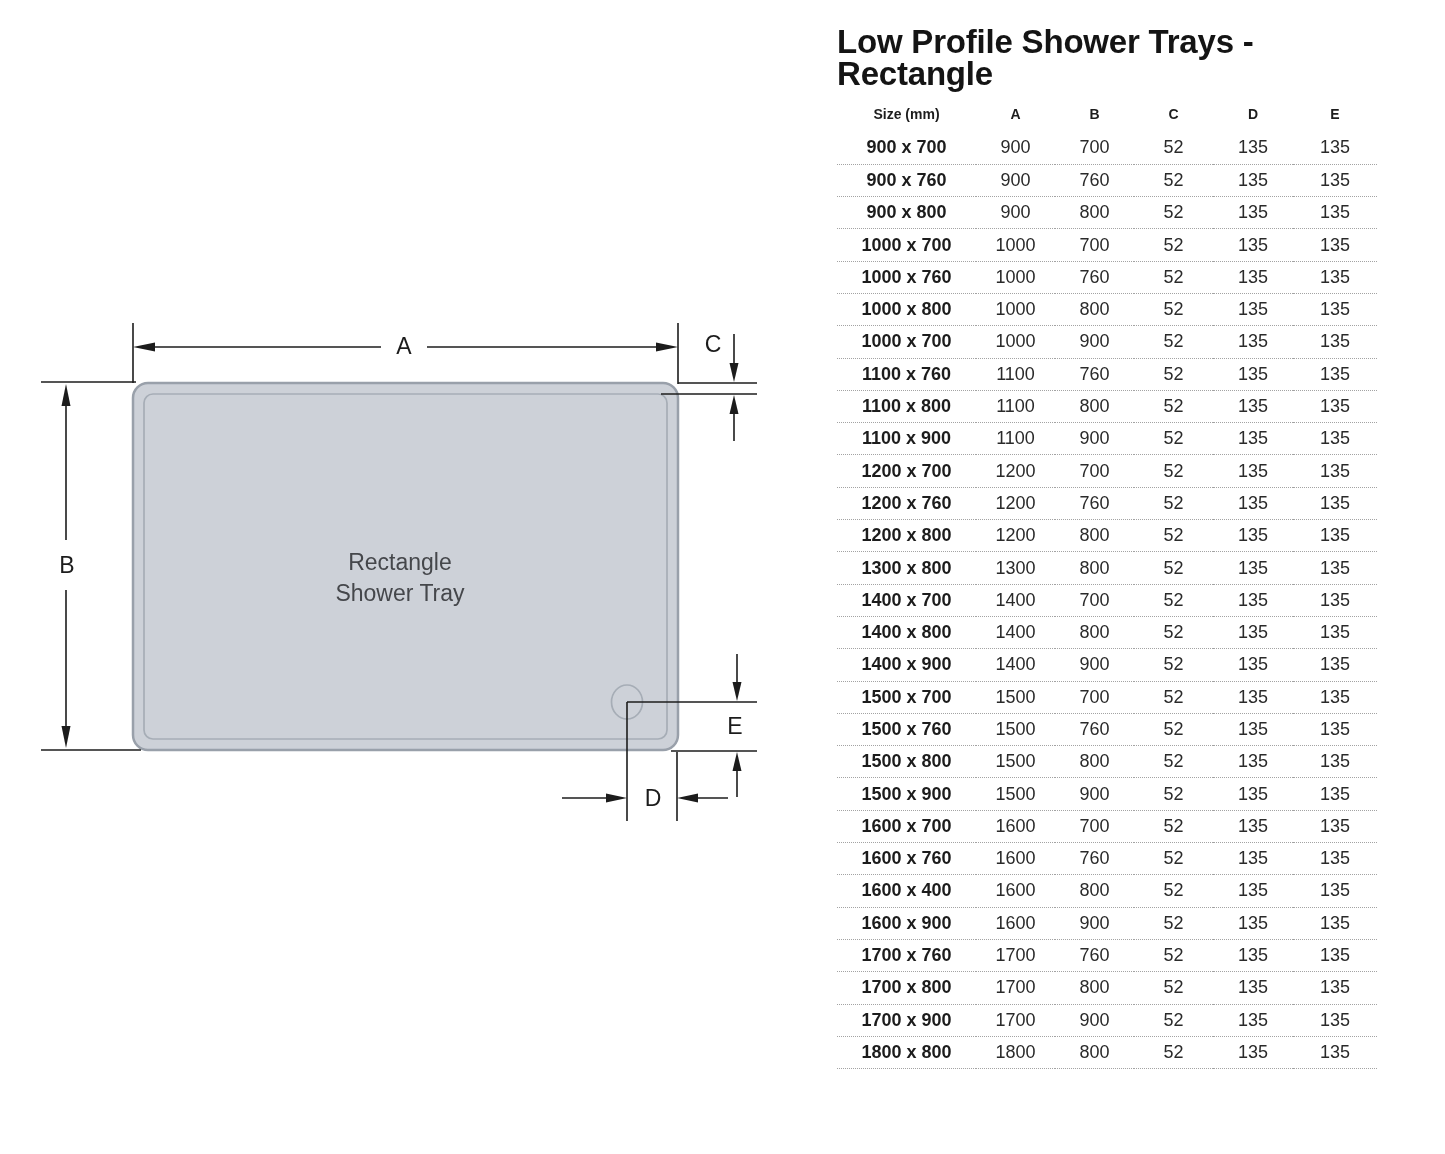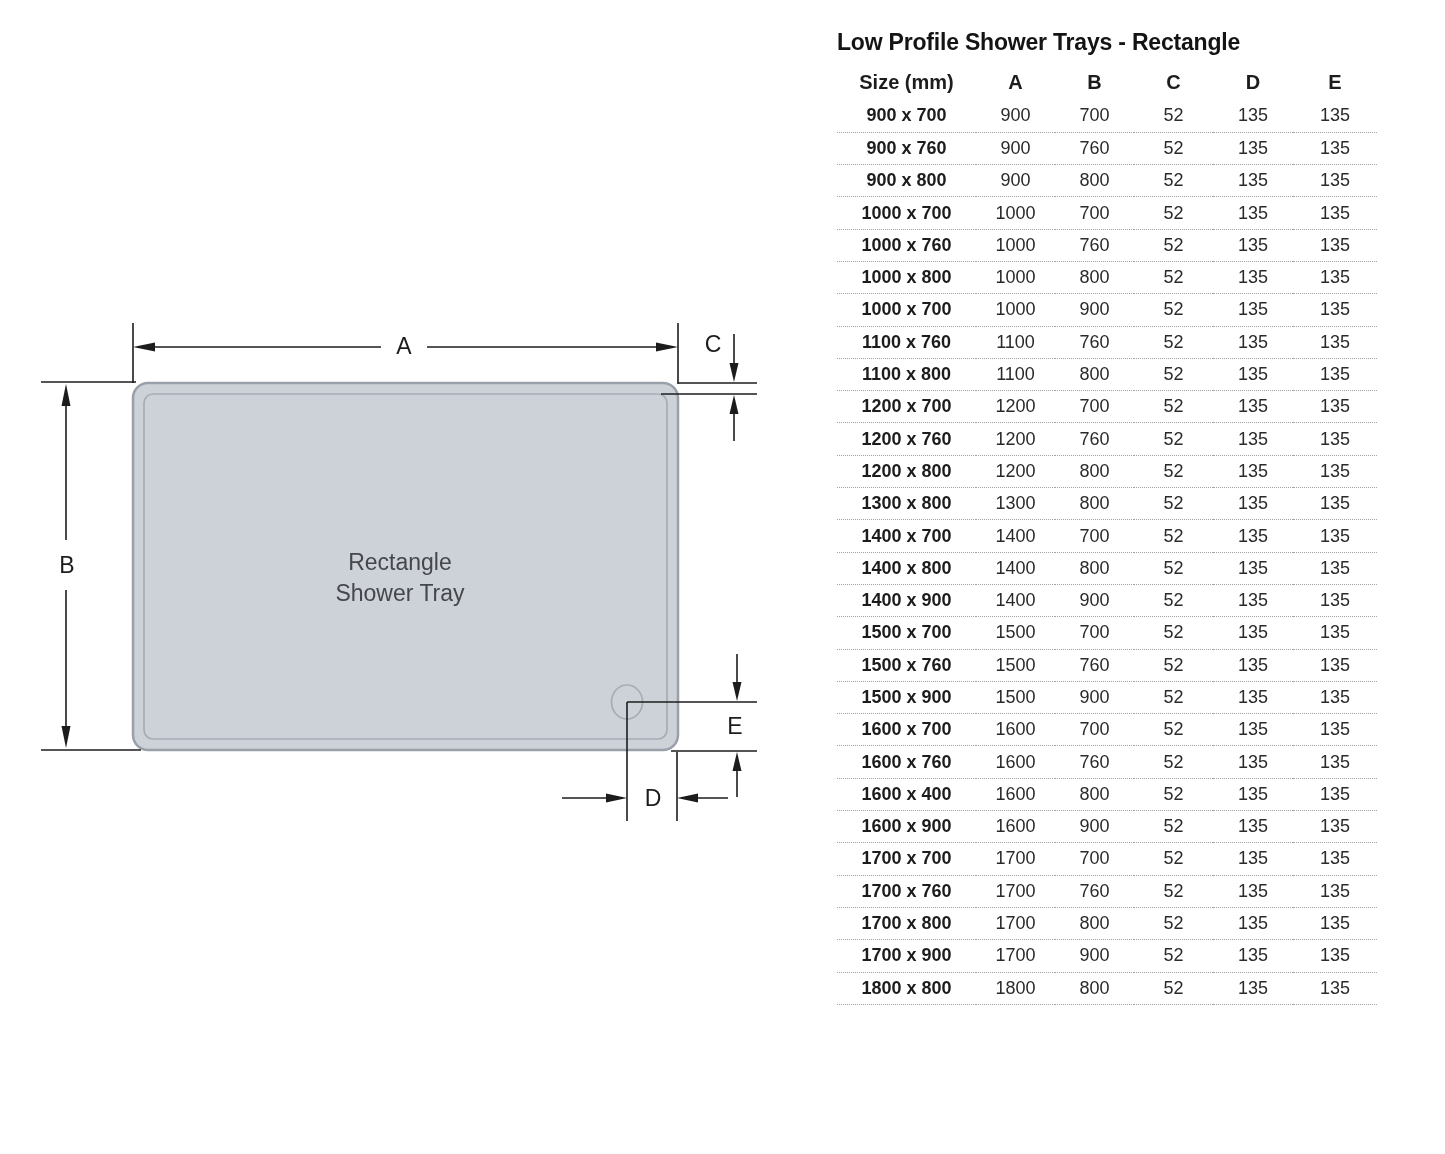--- a/index.html
+++ b/index.html
@@ -7,23 +7,23 @@
               font-family:"Liberation Sans", sans-serif; overflow:hidden; }
   .stage { position:absolute; inset:0; width:1445px; height:1154px; background:#fff; }
 
   
   .diagram-svg { position:absolute; left:0; top:0; width:800px; height:880px; }
   .dim-label { font-family:"Liberation Sans", sans-serif; font-size:23px; fill:#1c1c1c; }
   .tray-label { font-family:"Liberation Sans", sans-serif; font-size:23px; fill:#45474b; }
 
   
   .panel { position:absolute; left:837px; top:26px; width:540px; }
-  .panel-title { font-size:23px; font-weight:bold; color:#141414; line-height:32px; letter-spacing:-0.2px; }
+  .panel-title { font-size:33px; font-weight:bold; color:#141414; line-height:32px; letter-spacing:-0.2px; }
   table.sizes { border-collapse:collapse; table-layout:fixed; width:540px; margin-top:6px; }
-  table.sizes th { height:36px; font-size:20px; font-weight:bold; color:#1d1d1d;
+  table.sizes th { height:36px; font-size:14px; font-weight:bold; color:#1d1d1d;
                    text-align:center; vertical-align:middle; }
   table.sizes td { height:32.3px; font-size:18px; color:#2a2a2a; text-align:center;
                    vertical-align:middle; border-bottom:1.5px dotted #a3a3a3; }
   table.sizes td:first-child { text-align:center; font-weight:bold; color:#1c1c1c; }
 </style>
 </head>
 <body>
 
 <div class="stage">
 
@@ -172,20 +172,28 @@
           </tr>
           <tr>
             <td>1100 x 800</td>
             <td>1100</td>
             <td>800</td>
             <td>52</td>
             <td>135</td>
             <td>135</td>
           </tr>
           <tr>
+            <td>1100 x 900</td>
+            <td>1100</td>
+            <td>900</td>
+            <td>52</td>
+            <td>135</td>
+            <td>135</td>
+          </tr>
+          <tr>
             <td>1200 x 700</td>
             <td>1200</td>
             <td>700</td>
             <td>52</td>
             <td>135</td>
             <td>135</td>
           </tr>
           <tr>
             <td>1200 x 760</td>
             <td>1200</td>
@@ -244,20 +252,28 @@
           </tr>
           <tr>
             <td>1500 x 760</td>
             <td>1500</td>
             <td>760</td>
             <td>52</td>
             <td>135</td>
             <td>135</td>
           </tr>
           <tr>
+            <td>1500 x 800</td>
+            <td>1500</td>
+            <td>800</td>
+            <td>52</td>
+            <td>135</td>
+            <td>135</td>
+          </tr>
+          <tr>
             <td>1500 x 900</td>
             <td>1500</td>
             <td>900</td>
             <td>52</td>
             <td>135</td>
             <td>135</td>
           </tr>
           <tr>
             <td>1600 x 700</td>
             <td>1600</td>
@@ -279,28 +295,20 @@
             <td>1600</td>
             <td>800</td>
             <td>52</td>
             <td>135</td>
             <td>135</td>
           </tr>
           <tr>
             <td>1600 x 900</td>
             <td>1600</td>
             <td>900</td>
-            <td>52</td>
-            <td>135</td>
-            <td>135</td>
-          </tr>
-          <tr>
-            <td>1700 x 700</td>
-            <td>1700</td>
-            <td>700</td>
             <td>52</td>
             <td>135</td>
             <td>135</td>
           </tr>
           <tr>
             <td>1700 x 760</td>
             <td>1700</td>
             <td>760</td>
             <td>52</td>
             <td>135</td>

